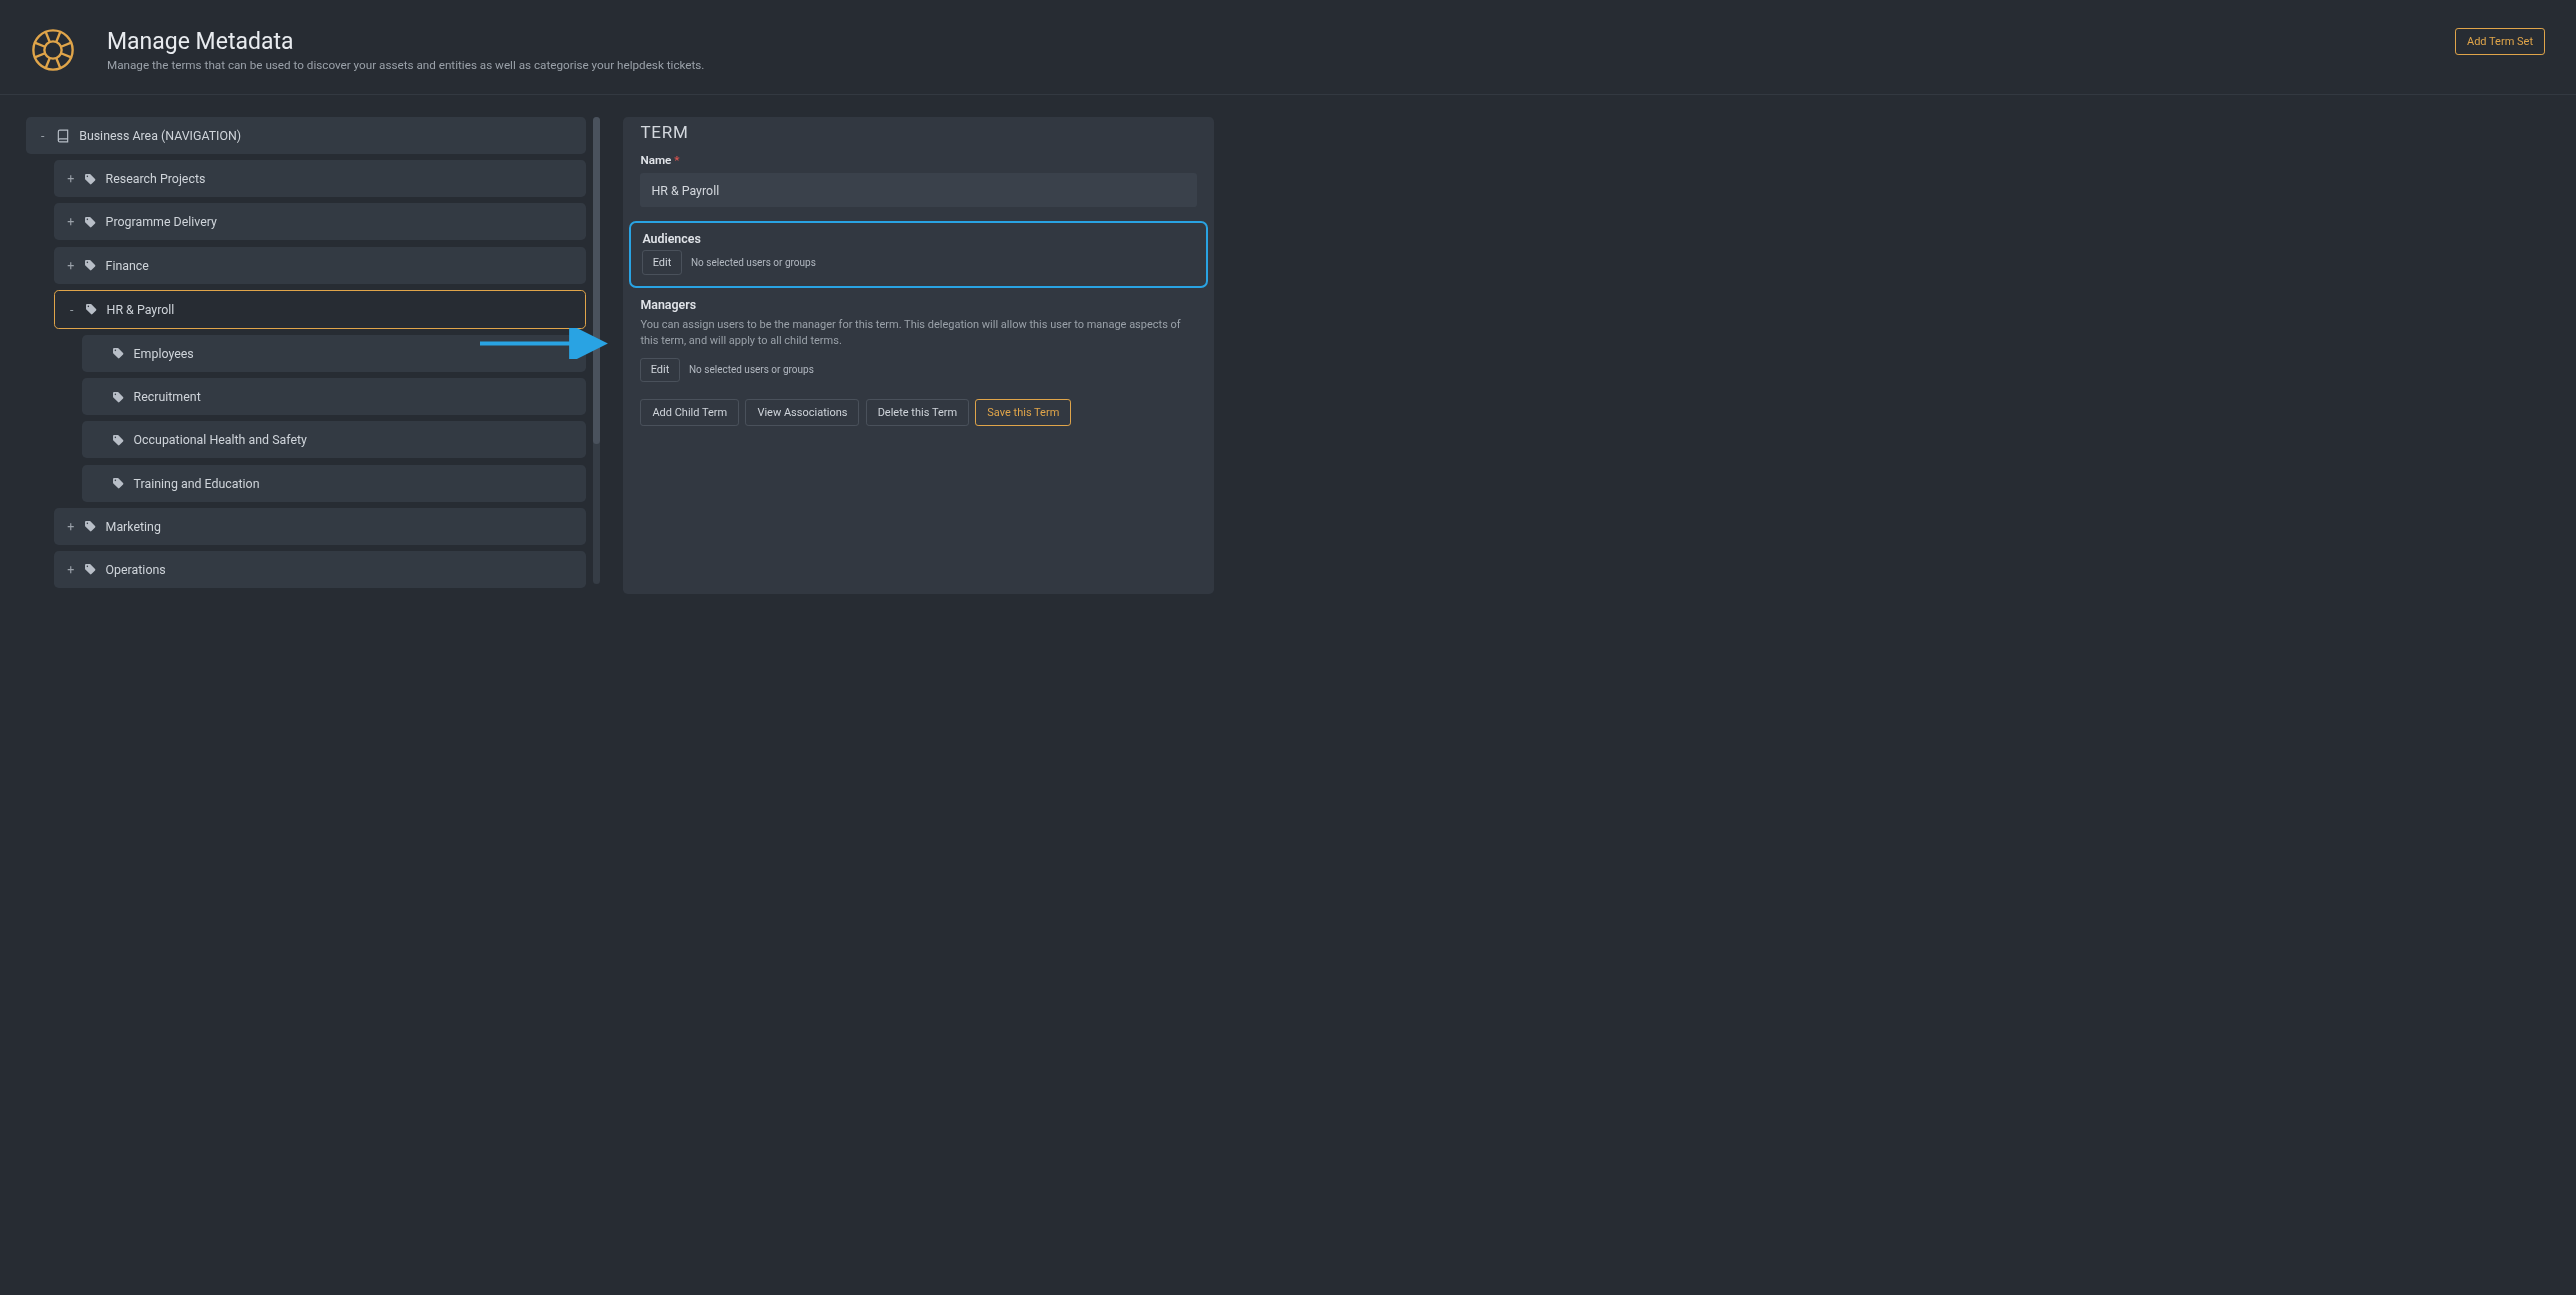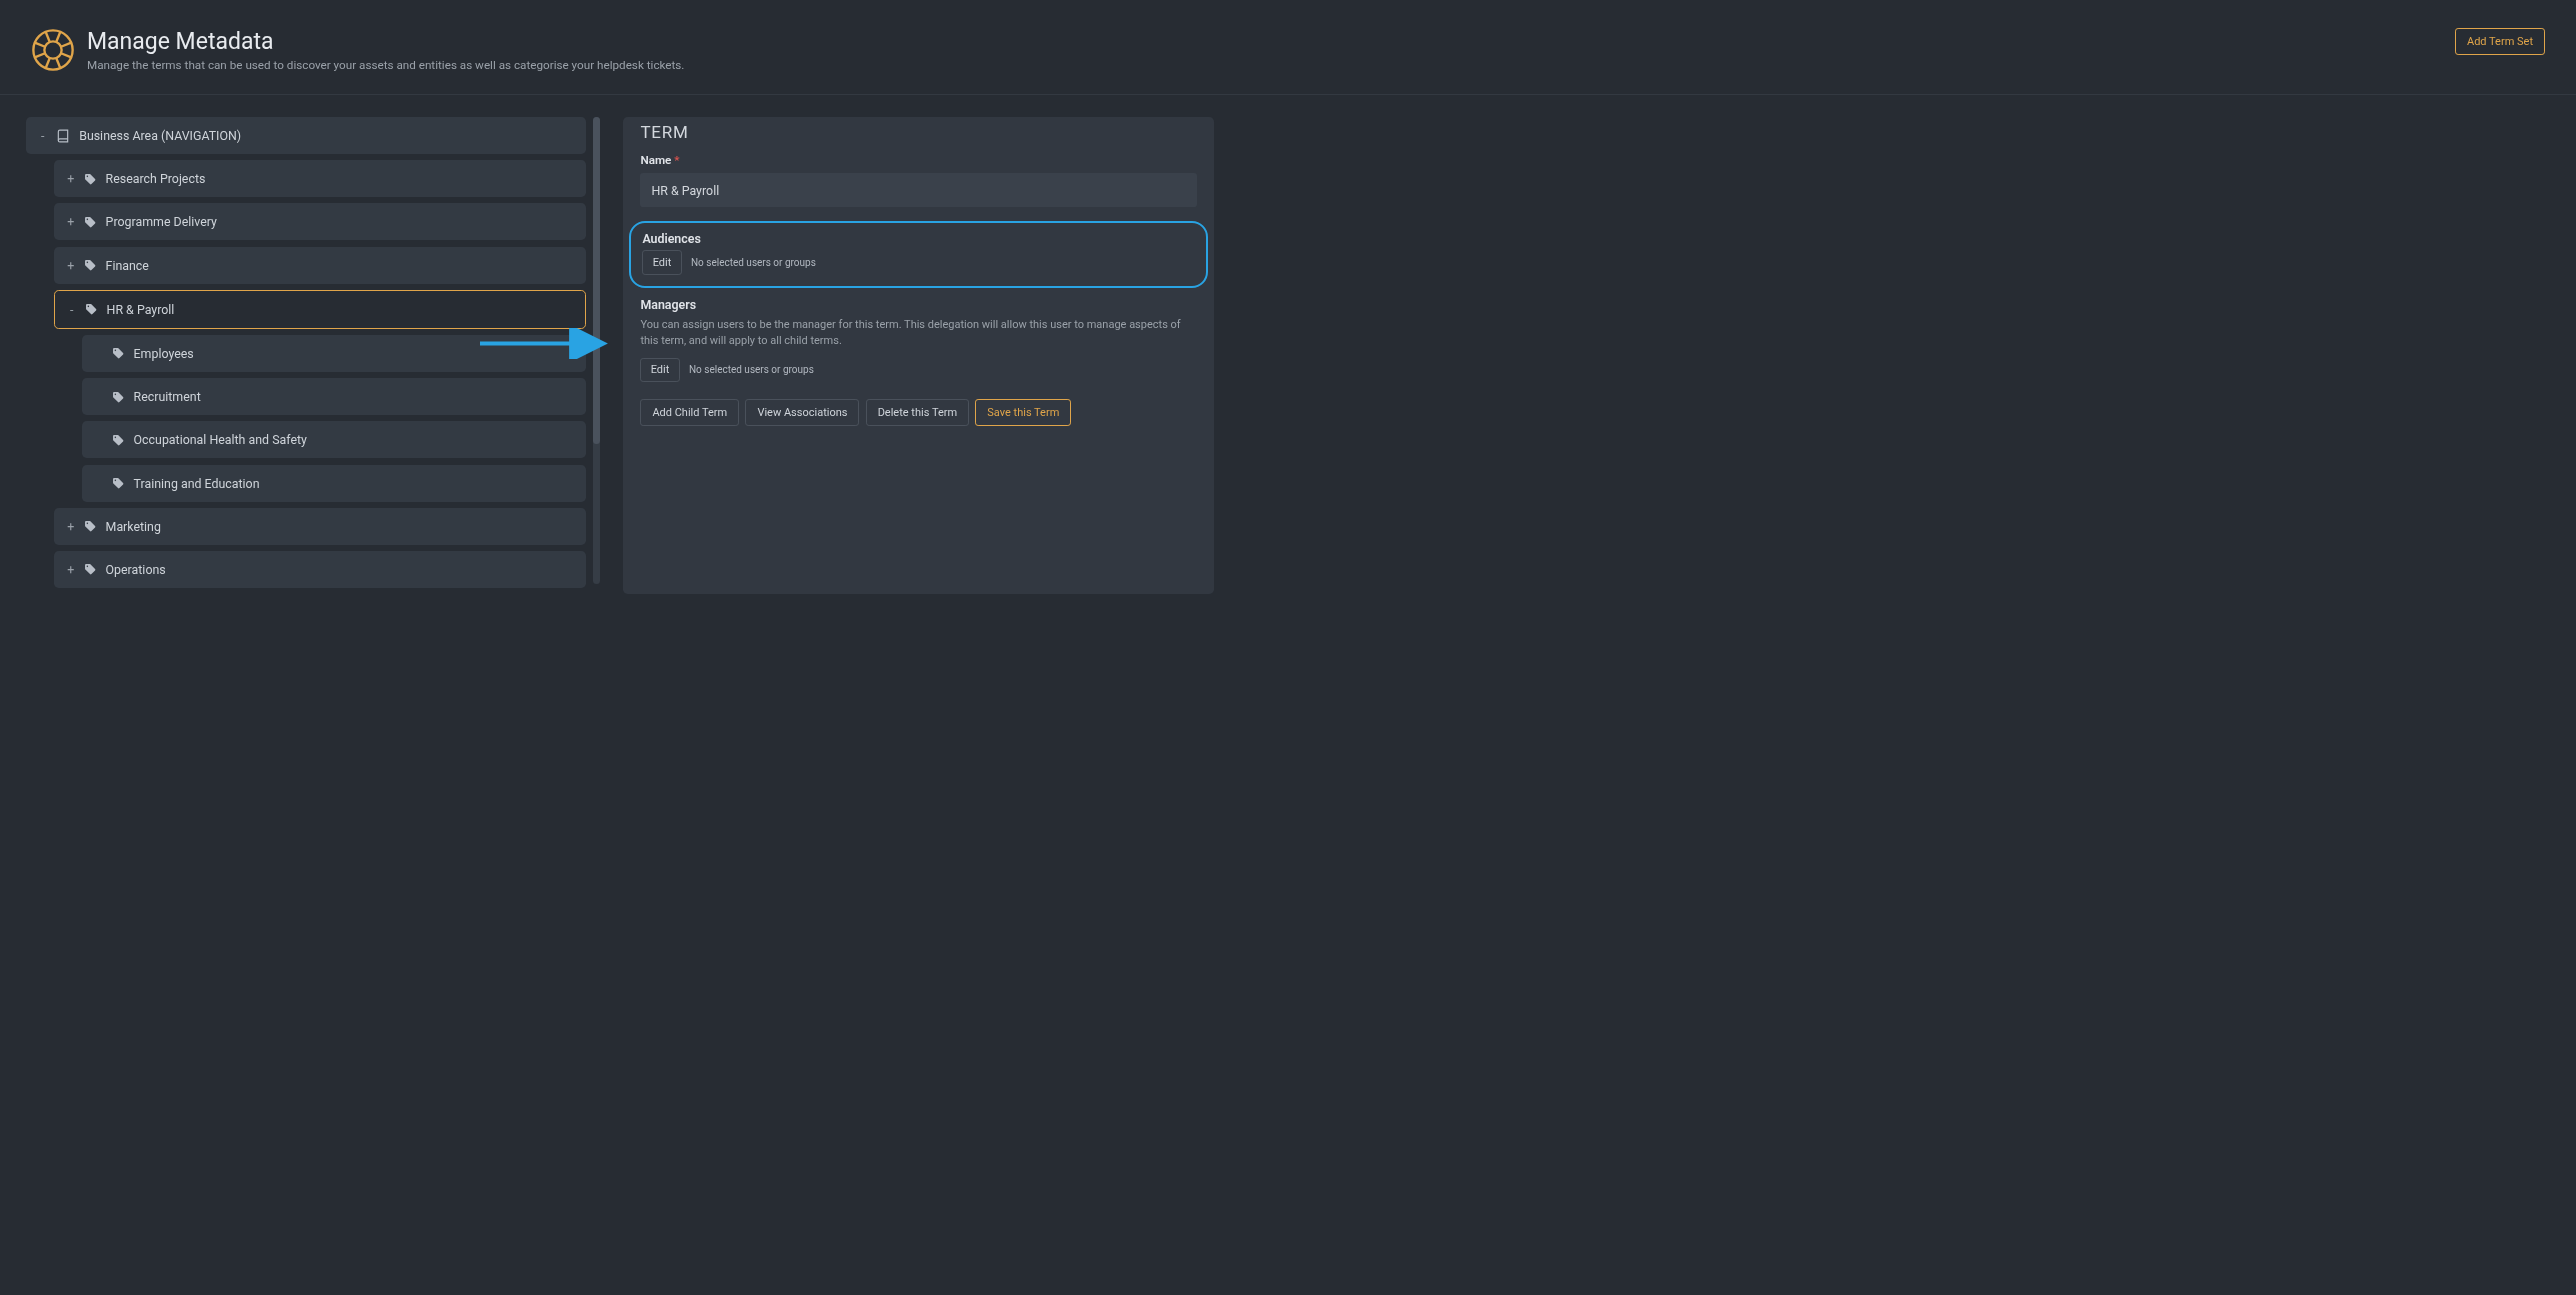--- a/index.html
+++ b/index.html
@@ -13,21 +13,21 @@
   .header {
     display: flex;
     align-items: flex-start;
     justify-content: space-between;
     padding: 28px 31px 22px 31px;
     border-bottom: 0.8px solid #333941;
   }
   .header-left {
     display: flex;
     align-items: center;
-    gap: 12px;
+    gap: 32px;
   }
   .header-icon svg { display: block; }
   .header-text h1 {
     font-size: 23px;
     font-weight: 400;
     color: #e8ebef;
     margin-bottom: 3.1px;
   }
   .header-text p {
     font-size: 11.7px;
@@ -134,21 +134,21 @@
     border: none;
     border-radius: 3.1px;
     padding: 9.3px 11px;
     color: #d3d7dd;
     font-size: 12.4px;
     font-family: inherit;
     margin-bottom: 14px;
   }
   .highlight-box {
     border: 2.3px solid #29a3e3;
-    border-radius: 16px;
+    border-radius: 7px;
     padding: 7.8px 11px 11px 11px;
     margin: 0 -11px 9.3px -11px;
   }
   .sub-label {
     font-size: 12.4px;
     font-weight: 600;
     color: #e1e4e9;
     margin-bottom: 4.7px;
   }
   .help-text {

